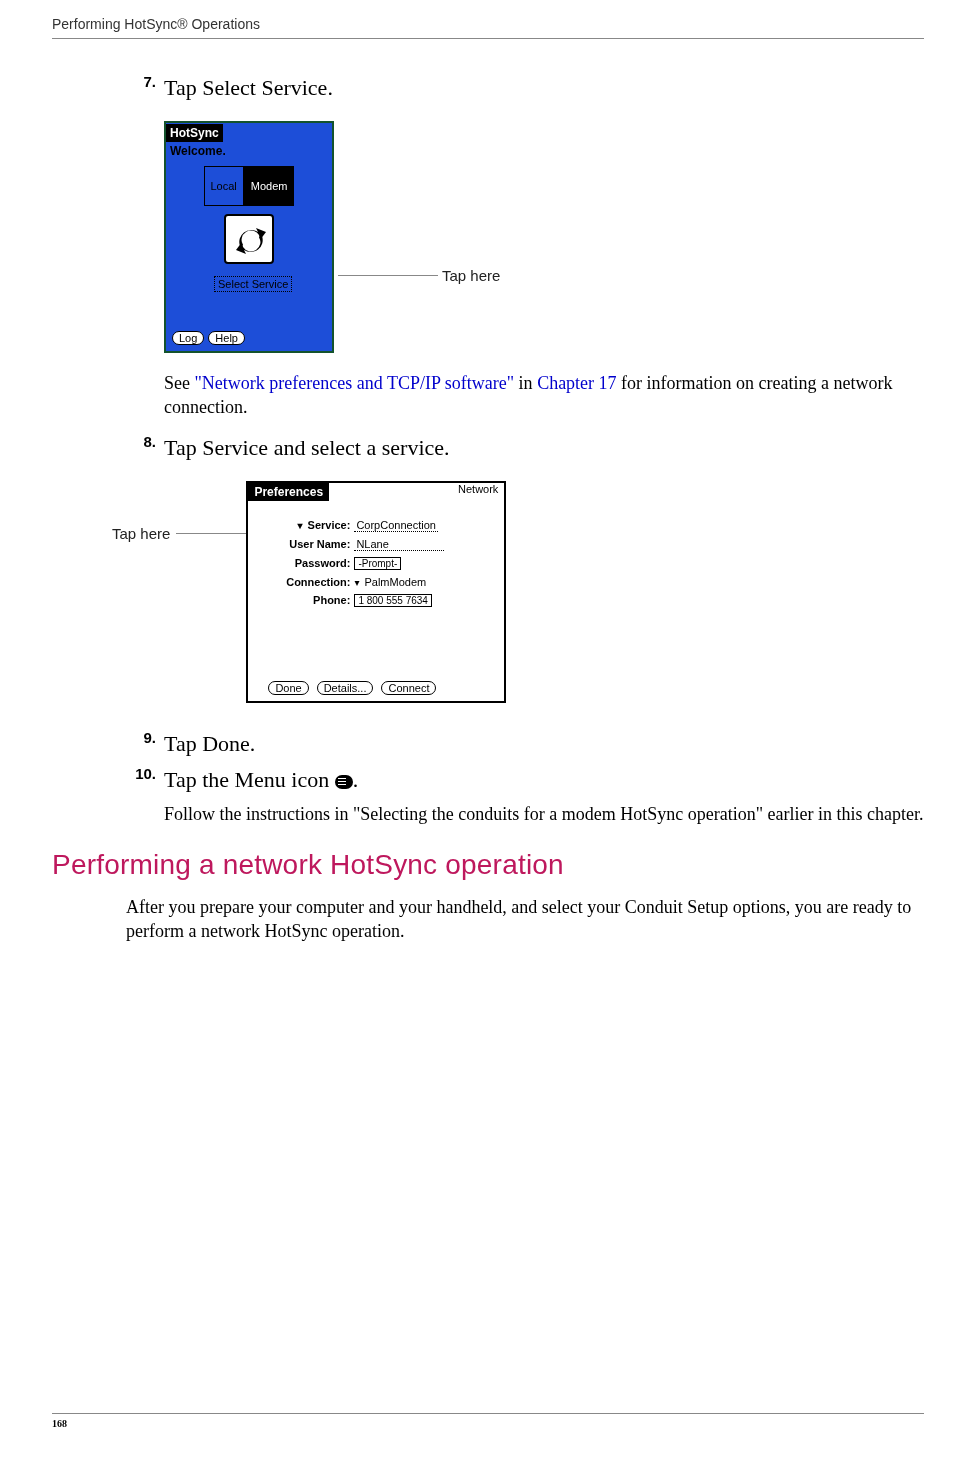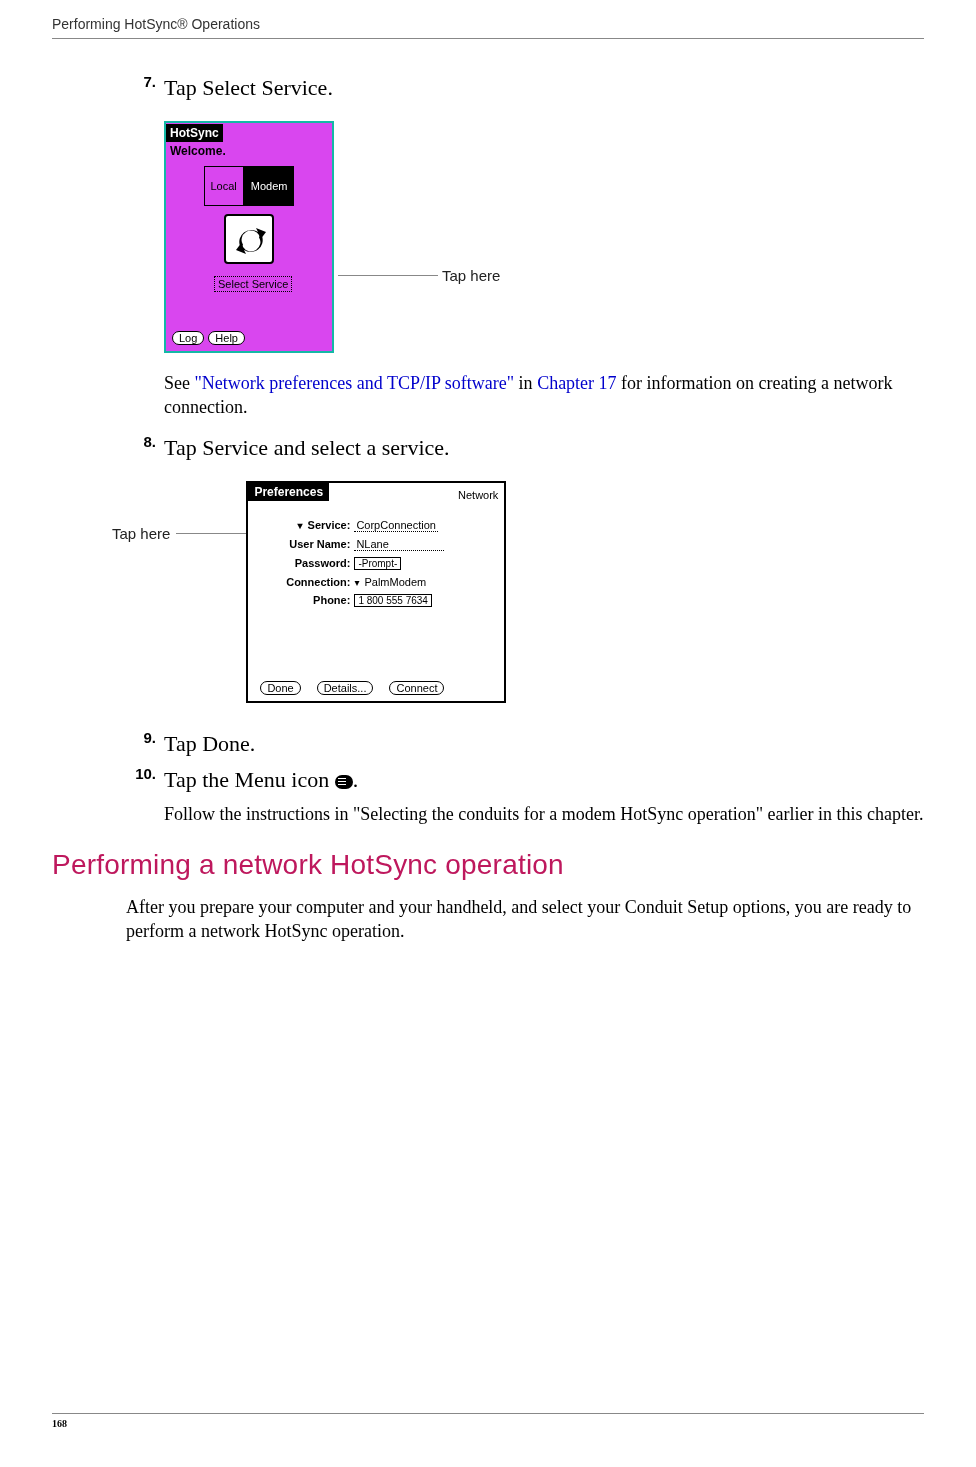--- a/index.html
+++ b/index.html
@@ -54,22 +54,22 @@
     .link { color: #0000cc; }
     .screenshots-row {
       margin: 18px 0 18px 112px;
       display: flex;
       align-items: flex-start;
     }
     
     .palm1 {
       width: 170px;
       height: 232px;
-      border: 2px solid #14b8a6;
-      background: #d946ef;
+      border: 2px solid #14532d;
+      background: #1d4ed8;
       position: relative;
       font-family: Arial, Helvetica, sans-serif;
     }
     .palm-titlebar {
       background: #000;
       color: #fff;
       font-weight: bold;
       font-size: 12px;
       padding: 2px 4px;
       display: inline-block;
@@ -157,21 +157,21 @@
       width: 260px;
       height: 222px;
       border: 2px solid #000;
       background: #fff;
       position: relative;
       font-family: Arial, Helvetica, sans-serif;
     }
     .palm2-header {
       display: flex;
       justify-content: space-between;
-      align-items: flex-end;
+      align-items: flex-start;
       padding-right: 6px;
       gap: 39px;
     }
     .palm2-title {
       background: #000;
       color: #fff;
       font-weight: bold;
       font-size: 12px;
       padding: 2px 6px;
     }
@@ -190,23 +190,23 @@
       text-align: right;
       font-weight: bold;
       padding-right: 4px;
     }
     .dropdown-arrow { font-size: 10px; margin-right: 2px; }
     .dotted-under { border-bottom: 1px dotted #000; padding: 0 2px; }
     .box-val { border: 1px solid #000; padding: 0 3px; font-size: 10px; }
     .palm2-bottom {
       position: absolute;
       bottom: 6px;
-      left: 12px;
-      display: flex;
-      gap: 16px;
+      left: 20px;
+      display: flex;
+      gap: 8px;
     }
     
     .section-heading {
       font-family: Arial, Helvetica, sans-serif;
       color: #be185d;
       font-size: 28px;
       font-weight: normal;
       letter-spacing: 0.2px;
       margin: 22px 0 14px 0;
       font-stretch: condensed;

